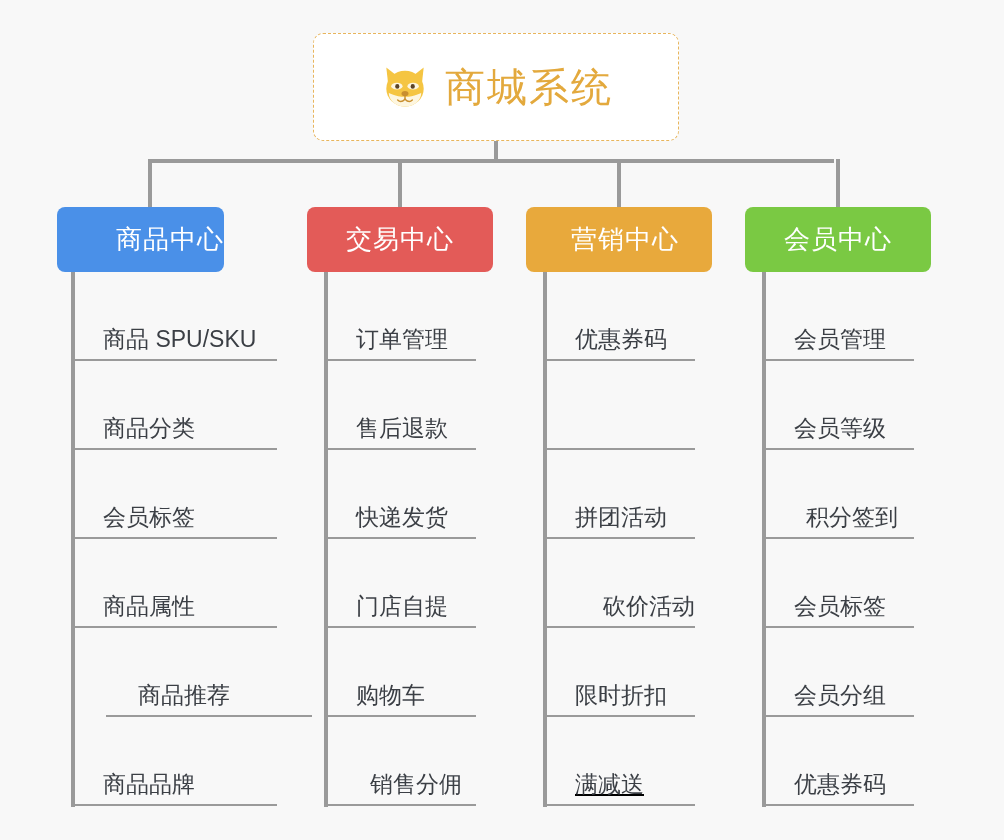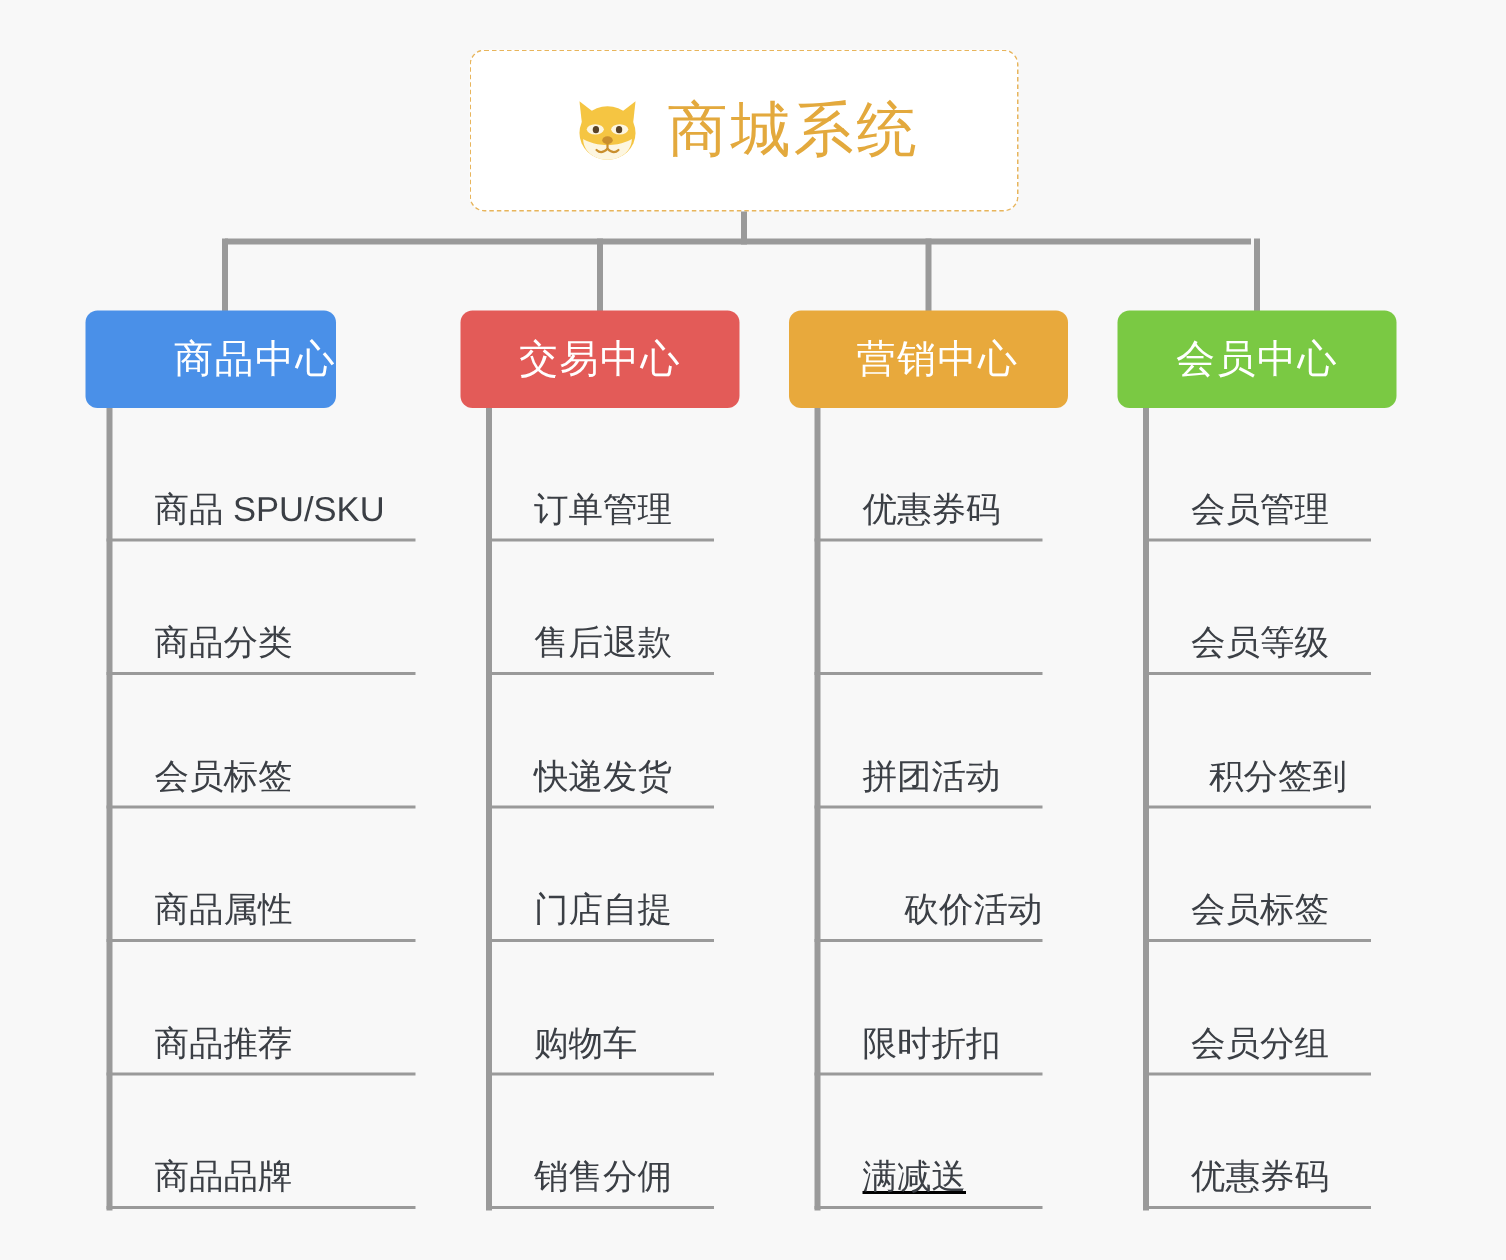--- a/index.html
+++ b/index.html
@@ -172,21 +172,21 @@
           <div class="leaf-underline" style="width: 206px;"></div>
         </div>
         <div class="leaf-item" style="top: 178px; width: 206px;">
           <span class="leaf-label">会员标签</span>
           <div class="leaf-underline" style="width: 206px;"></div>
         </div>
         <div class="leaf-item" style="top: 267px; width: 206px;">
           <span class="leaf-label">商品属性</span>
           <div class="leaf-underline" style="width: 206px;"></div>
         </div>
-        <div class="leaf-item" style="top: 356px; width: 206px;">
+        <div class="leaf-item" style="top: 356px; width: 206px; margin-left: 35px;">
           <span class="leaf-label">商品推荐</span>
           <div class="leaf-underline" style="width: 206px;"></div>
         </div>
         <div class="leaf-item" style="top: 445px; width: 206px;">
           <span class="leaf-label">商品品牌</span>
           <div class="leaf-underline" style="width: 206px;"></div>
         </div>
       </div>
       <div class="connector conn-v-branch" style="left: 398px;"></div>
       <div class="cat-node" style="left: 307px; width: 186px; background: rgb(227, 91, 88); color: #ffffff;">
@@ -207,21 +207,21 @@
           <div class="leaf-underline" style="width: 152px;"></div>
         </div>
         <div class="leaf-item" style="top: 267px; width: 152px;">
           <span class="leaf-label">门店自提</span>
           <div class="leaf-underline" style="width: 152px;"></div>
         </div>
         <div class="leaf-item" style="top: 356px; width: 152px;">
           <span class="leaf-label">购物车</span>
           <div class="leaf-underline" style="width: 152px;"></div>
         </div>
-        <div class="leaf-item" style="top: 445px; width: 152px;">
+        <div class="leaf-item" style="top: 445px; width: 152px; justify-content: center;">
           <span class="leaf-label">销售分佣</span>
           <div class="leaf-underline" style="width: 152px;"></div>
         </div>
       </div>
       <div class="connector conn-v-branch" style="left: 617px;"></div>
       <div class="cat-node" style="left: 526px; width: 186px; background: rgb(232, 169, 60); color: rgb(255, 255, 255); padding-left: 12px;">
         <span>营销中心</span>
       </div>
       <div class="leaf-column" style="left: 543px; width: 152px; height: 534px;">
         <div class="leaf-spine" style="height: 535px;"></div>

